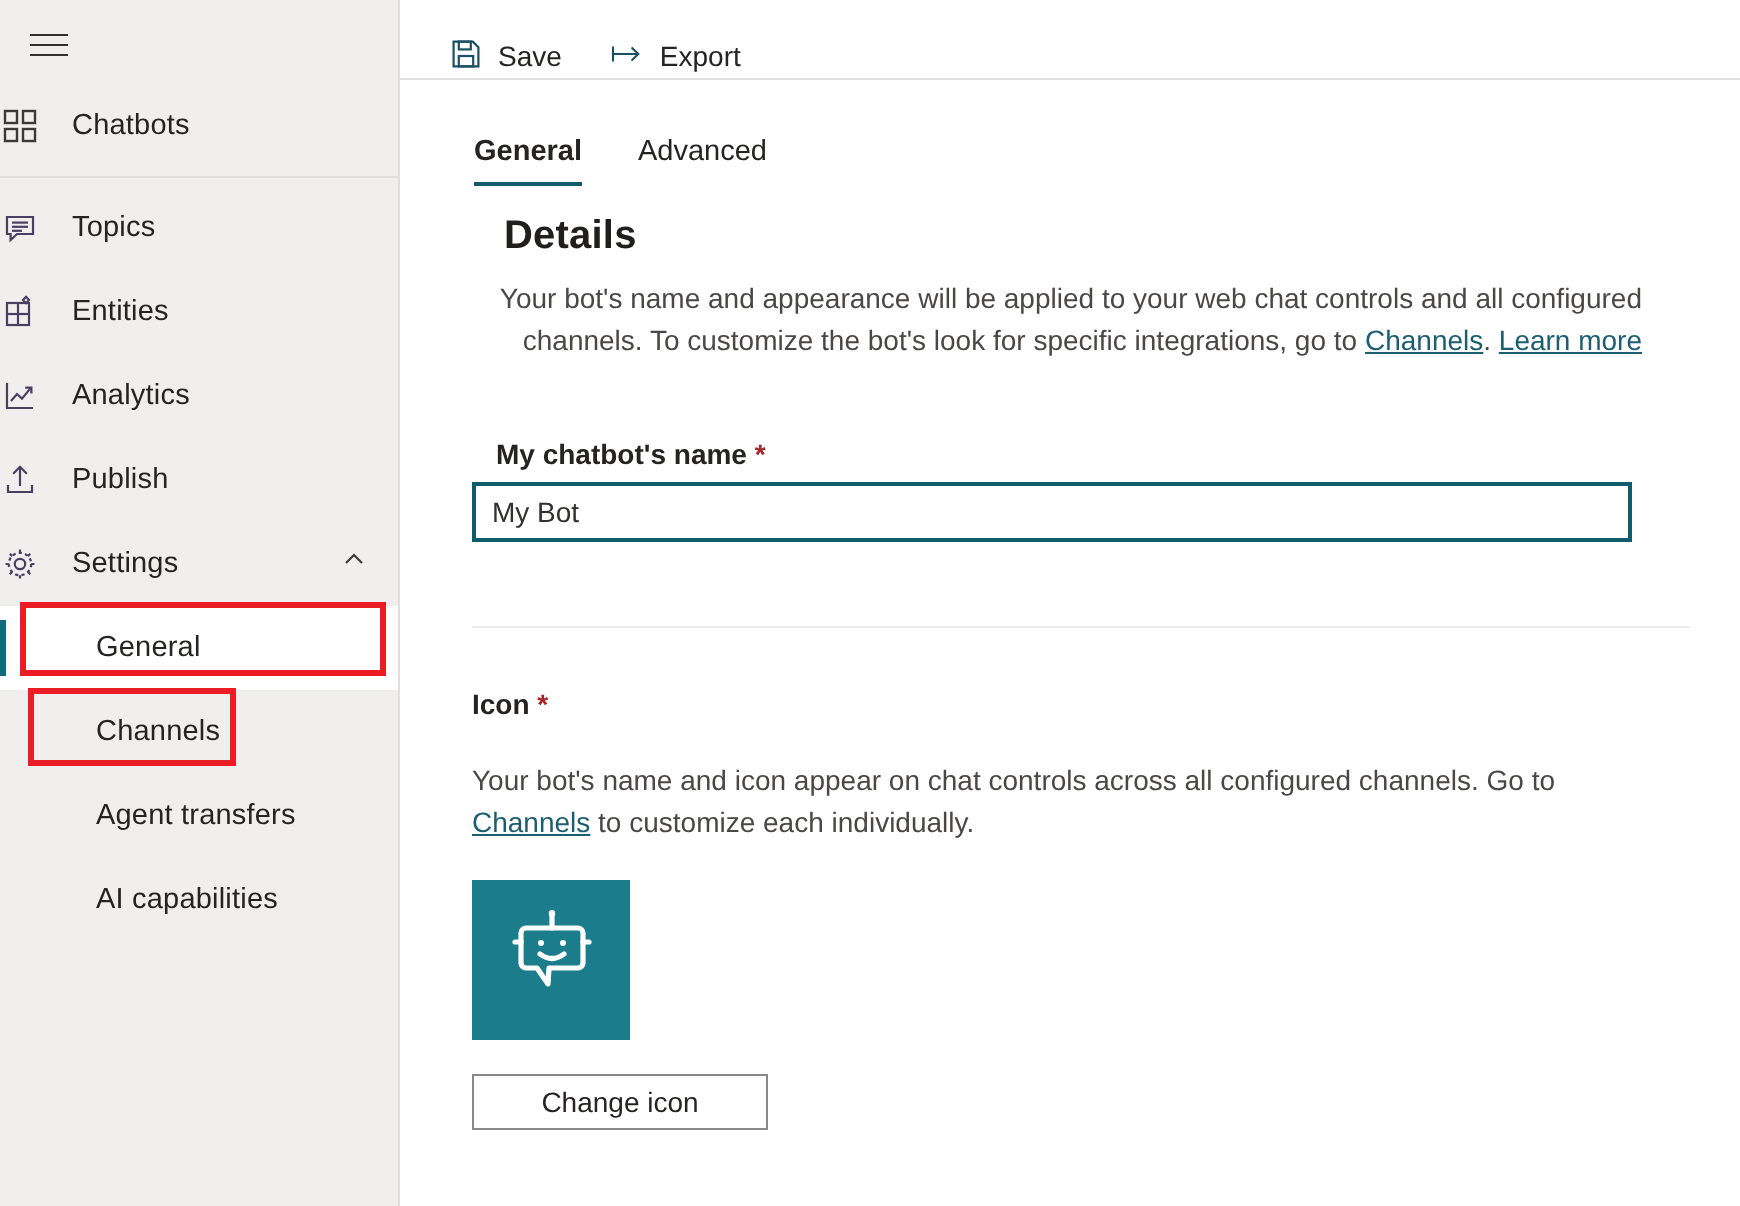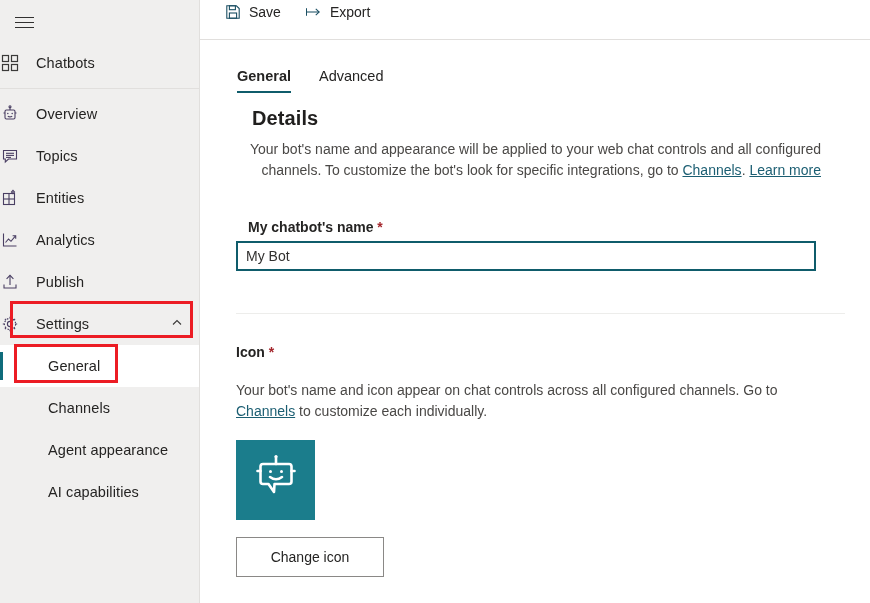--- a/index.html
+++ b/index.html
@@ -113,21 +113,21 @@
     height: 40px;
     border-bottom: 1px solid #e1dfdd;
     display: flex;
     align-items: center;
     padding-left: 14px;
     gap: 4px;
     background: #ffffff;
   }
   .tb-btn {
     display: flex;
-    align-items: flex-start;
+    align-items: flex-end;
     height: 32px;
     padding: 0 10px;
     font-size: 14px;
     color: #252423;
     cursor: pointer;
     background: transparent;
     border: none;
     font-family: "Liberation Sans", sans-serif;
     white-space: nowrap;
   }
@@ -228,21 +228,21 @@
     width: 79px; height: 80px;
     background: #1b7d8c;
     margin: 18px 0 0 3px;
     display: flex;
     align-items: center;
     justify-content: center;
   }
   .change-btn {
     margin: 17px 0 0 3px;
     width: 148px;
-    height: 40px;
+    height: 28px;
     border: 1px solid #8a8886;
     background: #ffffff;
     font-size: 14px;
     color: #252423;
     cursor: pointer;
     font-family: "Liberation Sans", sans-serif;
     display: flex;
     align-items: center;
     justify-content: center;
   }
@@ -275,35 +275,20 @@
             <rect x="10.5" y="1.5" width="6" height="6"></rect>
           <rect x="1.5" y="10.5" width="6" height="6"></rect>
             <rect x="10.5" y="10.5" width="6" height="6"></rect>
         </svg>
       </span>
       <span class="nav-label">Chatbots</span>
     </div>
 
     <div class="sep"></div>
 
-    <div class="nav-item">
-      <span class="ico">
-        <svg width="18" height="18" viewBox="0 0 18 18" fill="none" stroke="#4a3f63" stroke-width="1.1">
-          <rect x="4" y="5" width="10" height="9" rx="1.4"></rect>
-          <line x1="9" y1="2" x2="9" y2="5"></line>
-            <circle cx="9" cy="1.8" r="1"></circle>
-          <line x1="2.5" y1="8" x2="4" y2="8"></line>
-            <line x1="14" y1="8" x2="15.5" y2="8"></line>
-          <circle cx="6.8" cy="8.6" r=".75" fill="#4a3f63" stroke="none"></circle>
-          <circle cx="11.2" cy="8.6" r=".75" fill="#4a3f63" stroke="none"></circle>
-          <path d="M6.8 11.2 Q9 12.6 11.2 11.2"></path>
-        </svg>
-      </span>
-      <span class="nav-label">Overview</span>
-    </div>
 
     <div class="nav-item">
       <span class="ico">
         <svg width="18" height="18" viewBox="0 0 18 18" fill="none" stroke="#4a3f63" stroke-width="1.1">
           <path d="M2.5 3.5 h13 v8.5 h-8 l-3.2 3 v-3 h-1.8 z"></path>
           <line x1="5" y1="6.3" x2="13" y2="6.3"></line>
             <line x1="5" y1="8.4" x2="13" y2="8.4"></line>
           <line x1="5" y1="10.4" x2="10" y2="10.4"></line>
         </svg>
       </span>
@@ -362,21 +347,21 @@
       </span>
     </div>
 
     <div class="sub-item selected">
       <span class="nav-label">General</span>
     </div>
     <div class="sub-item">
       <span class="nav-label">Channels</span>
     </div>
     <div class="sub-item">
-      <span class="nav-label">Agent appearance</span>
+      <span class="nav-label">Agent transfers</span>
     </div>
     <div class="sub-item">
       <span class="nav-label">AI capabilities</span>
     </div>
   </div>
 
   <div id="main">
 
     <div id="toolbar">
       <div class="tb-btn">

